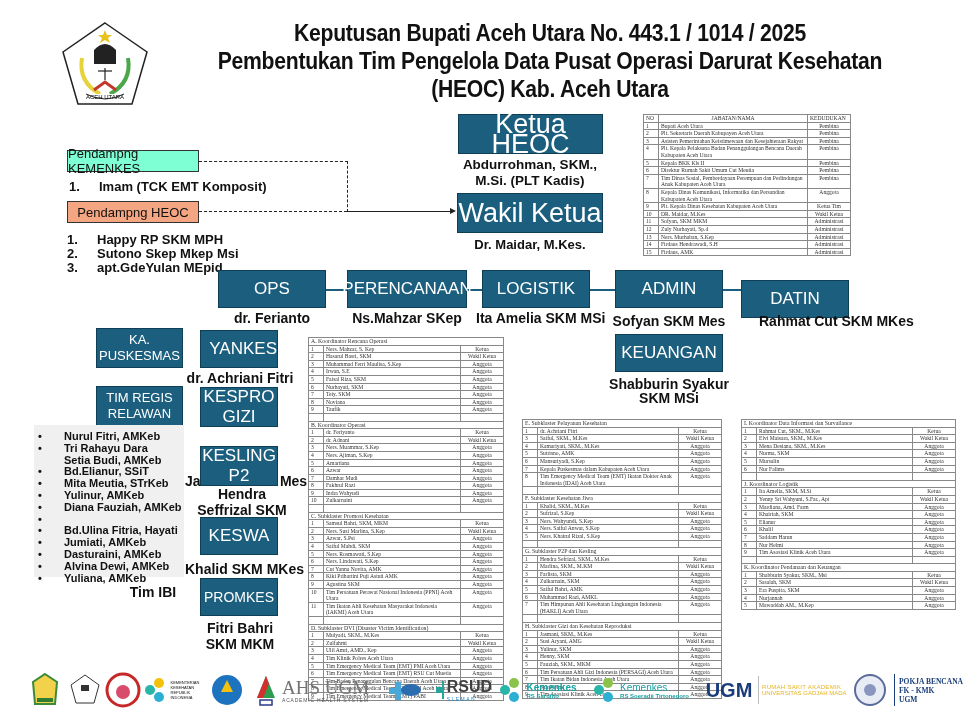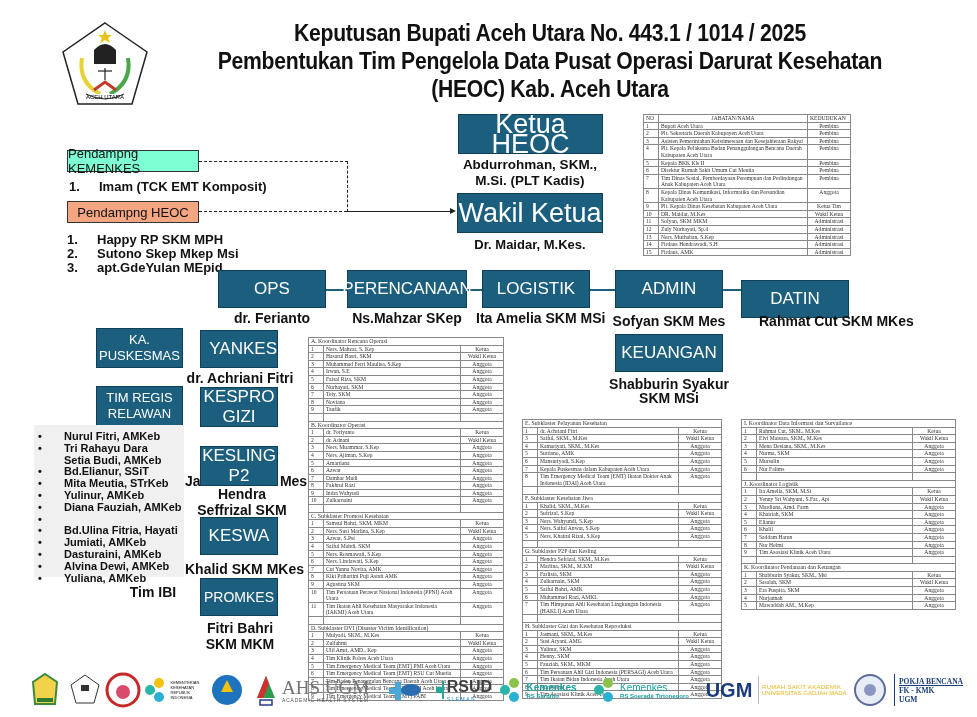--- a/index.html
+++ b/index.html
@@ -892,17 +892,17 @@
     <span style="font-size:6px;color:#e6b422;letter-spacing:0.3px;">RUMAH SAKIT AKADEMIK</span>
     <span style="font-size:6px;color:#e6b422;">UNIVERSITAS GADJAH MADA</span>
   </div>
   <div class="logo" style="left:852px;top:4px;width:36px;height:36px;">
     <svg width="34" height="34">
         <circle cx="17" cy="17" r="15" fill="#e8ecf5" stroke="#5a6a9a" stroke-width="2"></circle>
         <circle cx="17" cy="17" r="6" fill="#8a96c0"></circle>
       </svg>
   </div>
   <div class="logo" style="left:894px;top:6px;width:80px;height:32px;flex-direction:column;align-items:flex-start;border-left:1px solid #1a3c7a;padding-left:4px;box-sizing:border-box;">
-    <span style="font-family:'Liberation Serif',serif;font-size:7.5px;font-weight:bold;color:#1a3c7a;text-decoration:underline;">POKJA BENCANA</span>
+    <span style="font-family:'Liberation Serif',serif;font-size:7.5px;font-weight:bold;color:#1a3c7a;">POKJA BENCANA</span>
     <span style="font-family:'Liberation Serif',serif;font-size:7.5px;font-weight:bold;color:#1a3c7a;">FK - KMK</span>
     <span style="font-family:'Liberation Serif',serif;font-size:7.5px;font-weight:bold;color:#1a3c7a;">UGM</span>
   </div>
 </div>
 
 </body></html>

